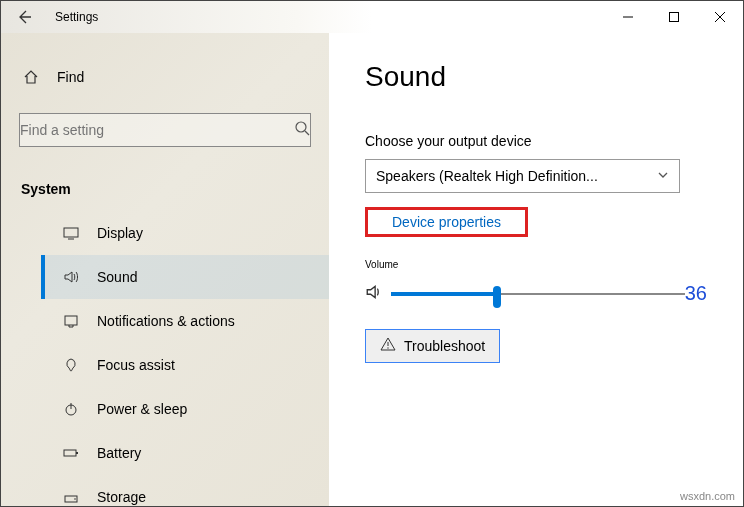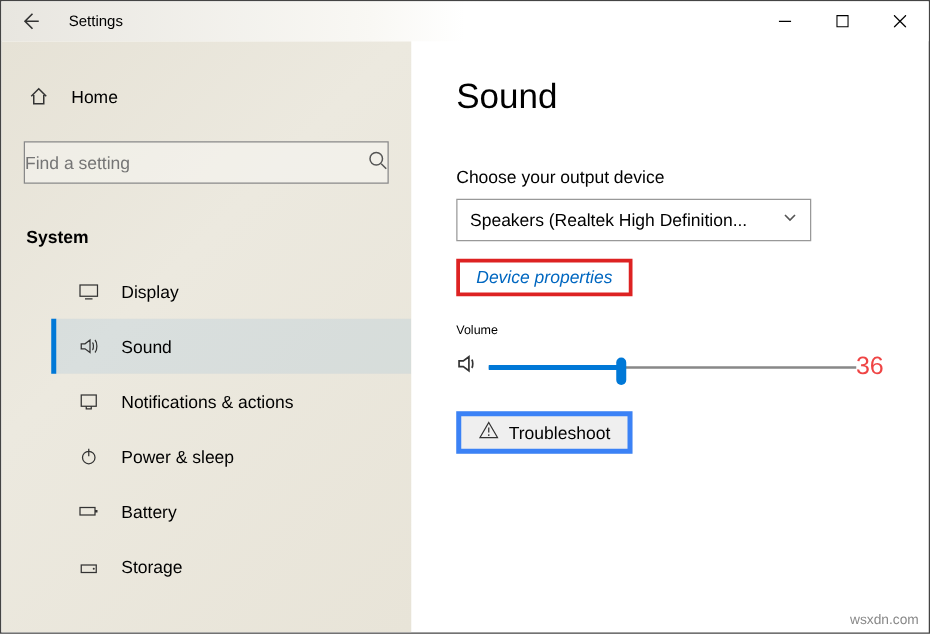--- a/index.html
+++ b/index.html
@@ -19,35 +19,35 @@
     .search-icon { color: #555; }
     .category-header { font-size: 14px; font-weight: 600; color: #000; padding-left: 20px; margin-bottom: 14px; }
     .nav-item { display: flex; align-items: center; height: 44px; padding-left: 20px; cursor: pointer; position: relative; margin-left: 40px; }
     .nav-item .icon { width: 20px; display: flex; justify-content: center; color: #333; }
     .nav-item .label { font-size: 14px; color: #000; margin-left: 16px; }
     .nav-item.selected { background: rgba(0,120,215,0.08); }
     .nav-item.selected::before { content: ""; position: absolute; left: 0; top: 0; bottom: 0; width: 4px; background: #0078d7; }
     .main { flex: 1; padding: 28px 36px 20px 36px; position: relative; overflow: hidden; }
     .page-title { font-size: 28px; font-weight: 400; color: #000; margin-bottom: 40px; }
     .section-label { font-size: 14px; color: #000; margin-bottom: 10px; margin-top: 29px; }
-    .dropdown { width: 284px; height: 34px; border: 1px solid #999; display: flex; align-items: center; padding: 0 10px; cursor: pointer; background: #fff; }
+    .dropdown { width: 315px; height: 34px; border: 1px solid #999; display: flex; align-items: center; padding: 0 10px; cursor: pointer; background: #fff; }
     .dropdown .dd-text { flex: 1; font-size: 14px; color: #000; white-space: nowrap; overflow: hidden; text-overflow: ellipsis; }
     .dropdown .chev { color: #555; }
     .note { font-size: 13px; color: #666; margin-top: 12px; line-height: 1.4; max-width: 360px; }
-    .link-box { display: inline-block; border: 3px solid #d22; padding: 3px 13px; margin-top: 14px; cursor: pointer; font-style: italic; }
+    .link-box { display: inline-block; border: 3px solid #d22; padding: 3px 24px; margin-top: 14px; cursor: pointer; }
     .link-text { color: #0067c0; font-size: 14px; }
     .vol-label { font-size: 10px; color: #000; margin-top: 22px; }
     .vol-row { display: flex; align-items: center; margin-top: 12px; }
     .speaker-icon { color: #333; margin-right: 8px; }
     .slider { position: relative; width: 300px; height: 20px; }
     .slider-track { position: absolute; top: 9px; left: 0; right: 0; height: 2px; background: #888; }
     .slider-fill { position: absolute; top: 8px; left: 0; height: 4px; background: #0078d7; }
     .slider-thumb { position: absolute; top: 2px; width: 8px; height: 22px; background: #0078d7; border-radius: 4px; transform: translateX(-4px); }
-    .vol-value { margin-left: auto; font-size: 20px; color: #ef4444; }
-    .troubleshoot-btn { margin-top: 24px; height: 34px; padding: 0 14px; border: 4px solid #3b82f6; background: #efefef; display: inline-flex; align-items: center; cursor: pointer; gap: 8px; }
+    .vol-value { margin-left: auto; font-size: 20px; color: #1d4ed8; }
+    .troubleshoot-btn { margin-top: 24px; height: 34px; padding: 0 14px; border: 1px solid #3b82f6; background: #efefef; display: inline-flex; align-items: center; cursor: pointer; gap: 8px; }
     .troubleshoot-btn .tlabel { font-size: 14px; color: #000; }
     .watermark { position: absolute; right: 8px; bottom: 4px; font-size: 11px; color: #888; text-align: right; }
   </style>
 </head>
 <body>
 
 <div class="titlebar">
   <div class="back-btn">
     <svg width="16" height="16" viewBox="0 0 16 16">
         <path d="M10 2 L4 8 L10 14 M4 8 H15" stroke="#333" stroke-width="1.3" fill="none"></path>
@@ -76,21 +76,21 @@
 
 <div class="content">
 
   <div class="sidebar">
     <div class="home-row">
       <span class="icon">
         <svg width="16" height="16" viewBox="0 0 16 16">
             <path d="M2 8 L8 2 L14 8 M4 7 V14 H12 V7" stroke="#333" fill="none" stroke-width="1.2"></path>
           </svg>
       </span>
-      <span class="label">Home</span>
+      <span class="label">Find</span>
     </div>
 
     <div class="search-box">
       <input placeholder="Find a setting" style="">
       <span class="search-icon">
         <svg width="16" height="16" viewBox="0 0 16 16">
             <circle cx="7" cy="7" r="5" stroke="#555" fill="none" stroke-width="1.2"></circle>
             <line x1="11" y1="11" x2="15" y2="15" stroke="#555" stroke-width="1.2"></line>
           </svg>
       </span>
@@ -120,20 +120,28 @@
           <svg width="16" height="16" viewBox="0 0 16 16">
             <rect x="2" y="3" width="12" height="9" stroke="#333" fill="none"></rect>
             <path d="M6 12v2h4v-2" stroke="#333" fill="none"></path>
           </svg>
         </span>
       <span class="label">Notifications &amp; actions</span>
     </div>
     <div class="nav-item">
       <span class="icon">
           <svg width="16" height="16" viewBox="0 0 16 16">
+            <path d="M8 2a5 5 0 0 1 2 9c-1 1-1 3-2 3s-1-2-2-3a5 5 0 0 1 2-9z" stroke="#333" fill="none"></path>
+          </svg>
+        </span>
+      <span class="label">Focus assist</span>
+    </div>
+    <div class="nav-item">
+      <span class="icon">
+          <svg width="16" height="16" viewBox="0 0 16 16">
             <circle cx="8" cy="9" r="5" stroke="#333" fill="none"></circle>
             <line x1="8" y1="2" x2="8" y2="8" stroke="#333"></line>
           </svg>
         </span>
       <span class="label">Power &amp; sleep</span>
     </div>
     <div class="nav-item">
       <span class="icon">
           <svg width="16" height="16" viewBox="0 0 16 16">
             <rect x="1" y="5" width="12" height="6" stroke="#333" fill="none"></rect>

